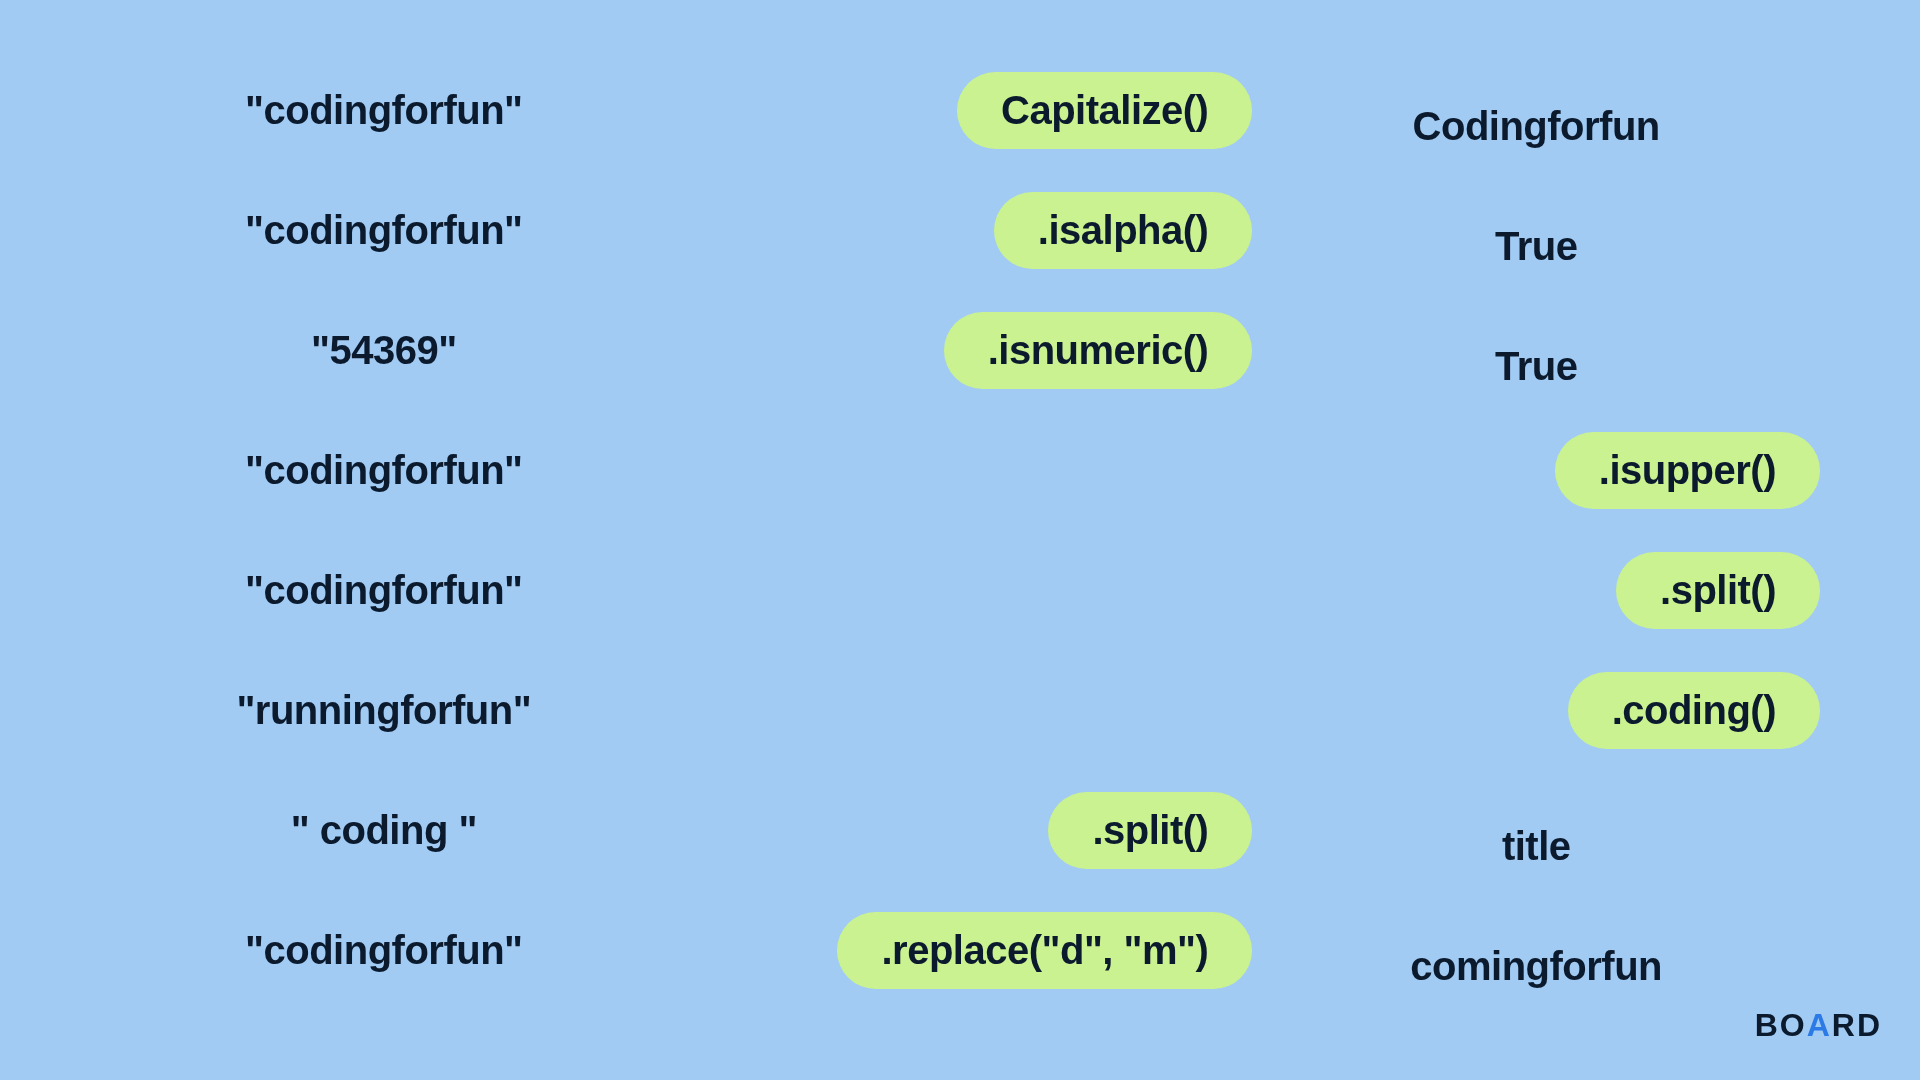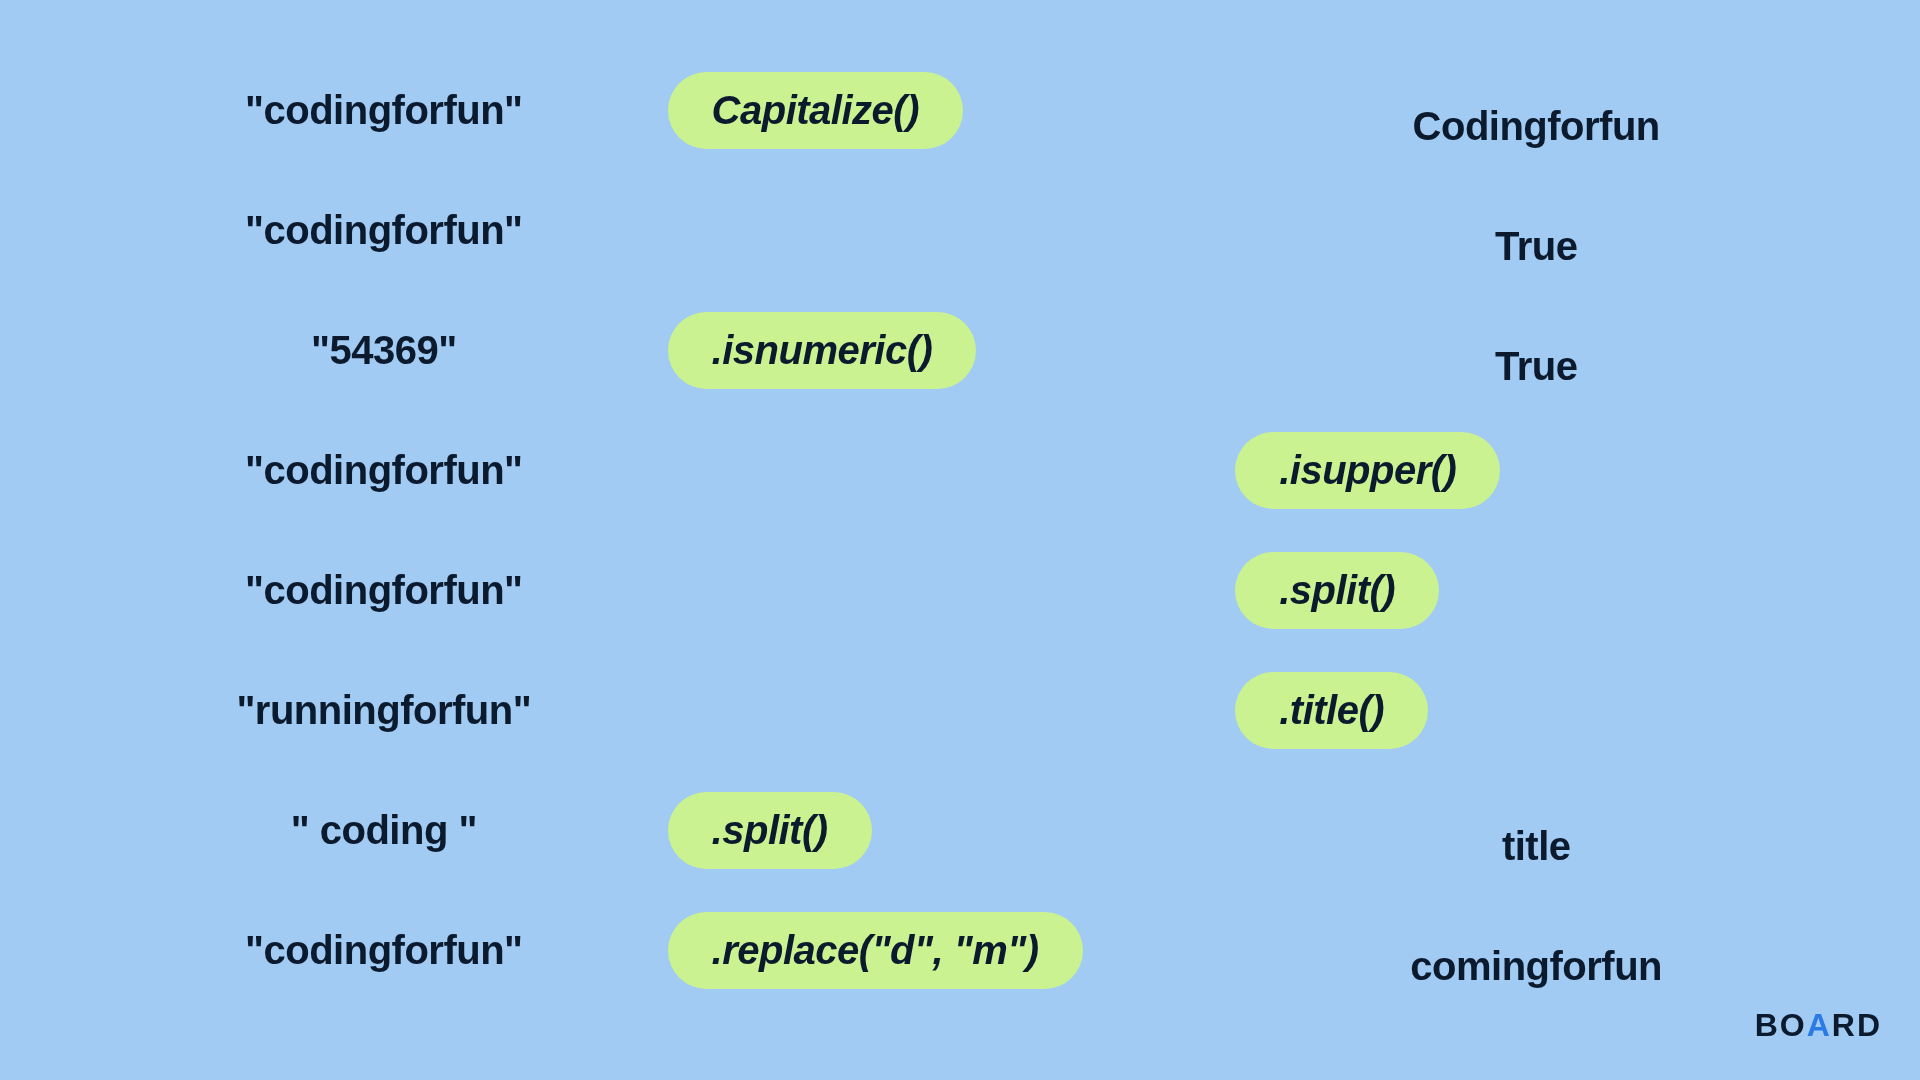--- a/index.html
+++ b/index.html
@@ -33,22 +33,21 @@
       width: 33%;
       text-align: center;
       font-size: 40px;
       font-weight: 800;
       color: #0c1a2e;
       letter-spacing: -0.5px;
     }
     .method-wrap {
       width: 34%;
       display: flex;
-      justify-content: flex-start;
-      font-style: italic;
+      justify-content: flex-end;
     }
     .method {
       background-color: #caf290;
       color: #0c1a2e;
       font-size: 40px;
       font-weight: 800;
       padding: 16px 44px;
       border-radius: 40px;
       letter-spacing: -0.5px;
       white-space: nowrap;
@@ -82,20 +81,23 @@
 <div class="container">
   <div class="row">
     <div class="input">"codingforfun"</div>
     <div class="method-wrap">
       <div class="method">Capitalize()</div>
     </div>
     <div class="output">Codingforfun</div>
   </div>
   <div class="row">
     <div class="input">"codingforfun"</div>
+    <div class="method-wrap">
+      <div class="method">.isalpha()</div>
+    </div>
     <div class="output">True</div>
   </div>
   <div class="row">
     <div class="input">"54369"</div>
     <div class="method-wrap">
       <div class="method">.isnumeric()</div>
     </div>
     <div class="output">True</div>
   </div>
   <div class="row">
@@ -106,21 +108,21 @@
   </div>
   <div class="row">
     <div class="input">"codingforfun"</div>
     <div class="method-wrap">
       <div class="method">.split()</div>
     </div>
   </div>
   <div class="row">
     <div class="input">"runningforfun"</div>
     <div class="method-wrap">
-      <div class="method">.title()</div>
+      <div class="method">.coding()</div>
     </div>
   </div>
   <div class="row">
     <div class="input">" coding "</div>
     <div class="method-wrap">
       <div class="method">.split()</div>
     </div>
     <div class="output">title</div>
   </div>
   <div class="row">

